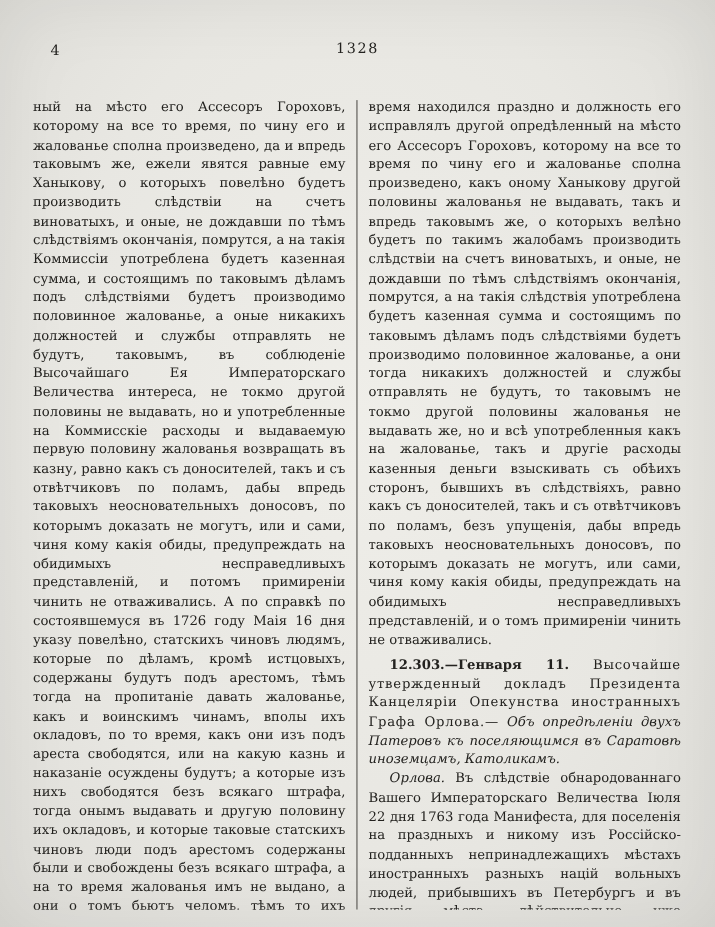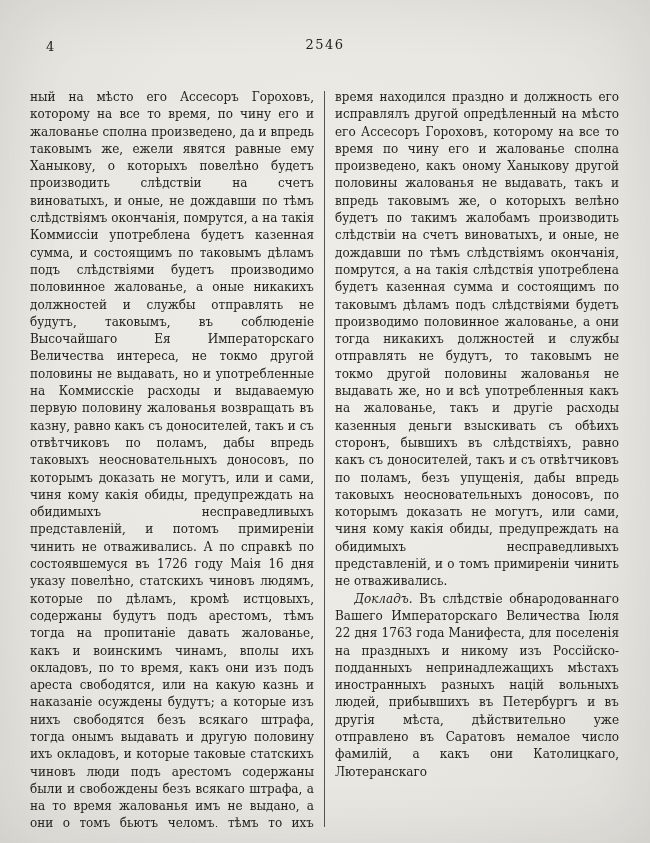--- a/index.html
+++ b/index.html
@@ -84,35 +84,40 @@
     font-style: italic;
   }
 </style>
 </head>
 <body>
 
 <div class="page">
 
   <header class="page-header">
     <div class="page-number">4</div>
-    <div class="year">2546</div>
+    <div class="year">1328</div>
   </header>
 
   <main class="columns">
 
     <section class="col">
       <p class="para no-indent">ный на мѣсто его Ассесоръ Гороховъ, которому на все то время, по чину его и жалованье сполна произведено, да и впредь таковымъ же, ежели явятся равные ему Ханыкову, о которыхъ повелѣно будетъ производить слѣдствіи на счетъ виноватыхъ, и оные, не дождавши по тѣмъ слѣдствіямъ окончанія, помрутся, а на такія Коммиссіи употреблена будетъ казенная сумма, и состоящимъ по таковымъ дѣламъ подъ слѣдствіями будетъ производимо половинное жалованье, а оные никакихъ должностей и службы отправлять не будутъ, таковымъ, въ соблюденіе Высочайшаго Ея Императорскаго Величества интереса, не токмо другой половины не выдавать, но и употребленные на Коммисскіе расходы и выдаваемую первую половину жалованья возвращать въ казну, равно какъ съ доносителей, такъ и съ отвѣтчиковъ по поламъ, дабы впредь таковыхъ неосновательныхъ доносовъ, по которымъ доказать не могутъ, или и сами, чиня кому какія обиды, предупреждать на обидимыхъ несправедливыхъ представленій, и потомъ примиреніи чинить не отваживались. А по справкѣ по состоявшемуся въ 1726 году Маія 16 дня указу повелѣно, статскихъ чиновъ людямъ, которые по дѣламъ, кромѣ истцовыхъ, содержаны будутъ подъ арестомъ, тѣмъ тогда на пропитаніе давать жалованье, какъ и воинскимъ чинамъ, вполы ихъ окладовъ, по то время, какъ они изъ подъ ареста свободятся, или на какую казнь и наказаніе осуждены будутъ; а которые изъ нихъ свободятся безъ всякаго штрафа, тогда онымъ выдавать и другую половину ихъ окладовъ, и которые таковые статскихъ чиновъ люди подъ арестомъ содержаны были и свобождены безъ всякаго штрафа, а на то время жалованья имъ не выдано, а они о томъ бьютъ челомъ, тѣмъ то ихъ жалованье выдавать.</p>
 
     </section>
 
     <div class="divider"></div>
 
     <section class="col">
       <p class="para no-indent">время находился праздно и должность его исправлялъ другой опредѣленный на мѣсто его Ассесоръ Гороховъ, которому на все то время по чину его и жалованье сполна произведено, какъ оному Ханыкову другой половины жалованья не выдавать, такъ и впредь таковымъ же, о которыхъ велѣно будетъ по такимъ жалобамъ производить слѣдствіи на счетъ виноватыхъ, и оные, не дождавши по тѣмъ слѣдствіямъ окончанія, помрутся, а на такія слѣдствія употреблена будетъ казенная сумма и состоящимъ по таковымъ дѣламъ подъ слѣдствіями будетъ производимо половинное жалованье, а они тогда никакихъ должностей и службы отправлять не будутъ, то таковымъ не токмо другой половины жалованья не выдавать же, но и всѣ употребленныя какъ на жалованье, такъ и другіе расходы казенныя деньги взыскивать съ обѣихъ сторонъ, бывшихъ въ слѣдствіяхъ, равно какъ съ доносителей, такъ и съ отвѣтчиковъ по поламъ, безъ упущенія, дабы впредь таковыхъ неосновательныхъ доносовъ, по которымъ доказать не могутъ, или сами, чиня кому какія обиды, предупреждать на обидимыхъ несправедливыхъ представленій, и о томъ примиреніи чинить не отваживались.</p>
+      <p class="para indent entry-head">
+        <span class="entry-num">12.303.—Генваря 11.</span>
+        <span class="entry-title">Высочайше утвержденный докладъ Президента Канцеляріи Опекунства иностранныхъ Графа Орлова.—</span>
+        <span class="entry-subtitle">Объ опредѣленіи двухъ Патеровъ къ поселяющимся въ Саратовѣ иноземцамъ, Католикамъ.</span>
+      </p>
       <p class="para indent">
-        <span class="italic">Докладъ.</span>
+        <span class="italic">Орлова.</span>
         <span>Въ слѣдствіе обнародованнаго Вашего Императорскаго Величества Іюля 22 дня 1763 года Манифеста, для поселенія на праздныхъ и никому изъ Россійско-подданныхъ непринадлежащихъ мѣстахъ иностранныхъ разныхъ націй вольныхъ людей, прибывшихъ въ Петербургъ и въ другія мѣста, дѣйствительно уже отправлено въ Саратовъ немалое число фамилій, а какъ они Католицкаго, Лютеранскаго</span>
       </p>
     </section>
 
   </main>
 
 </div>
 
 </body></html>

